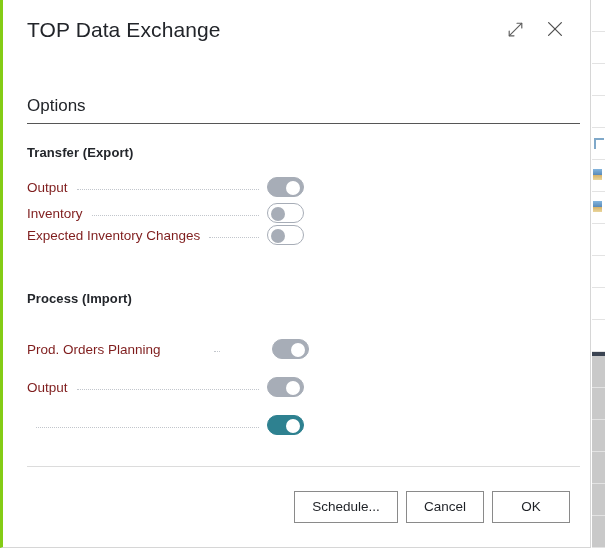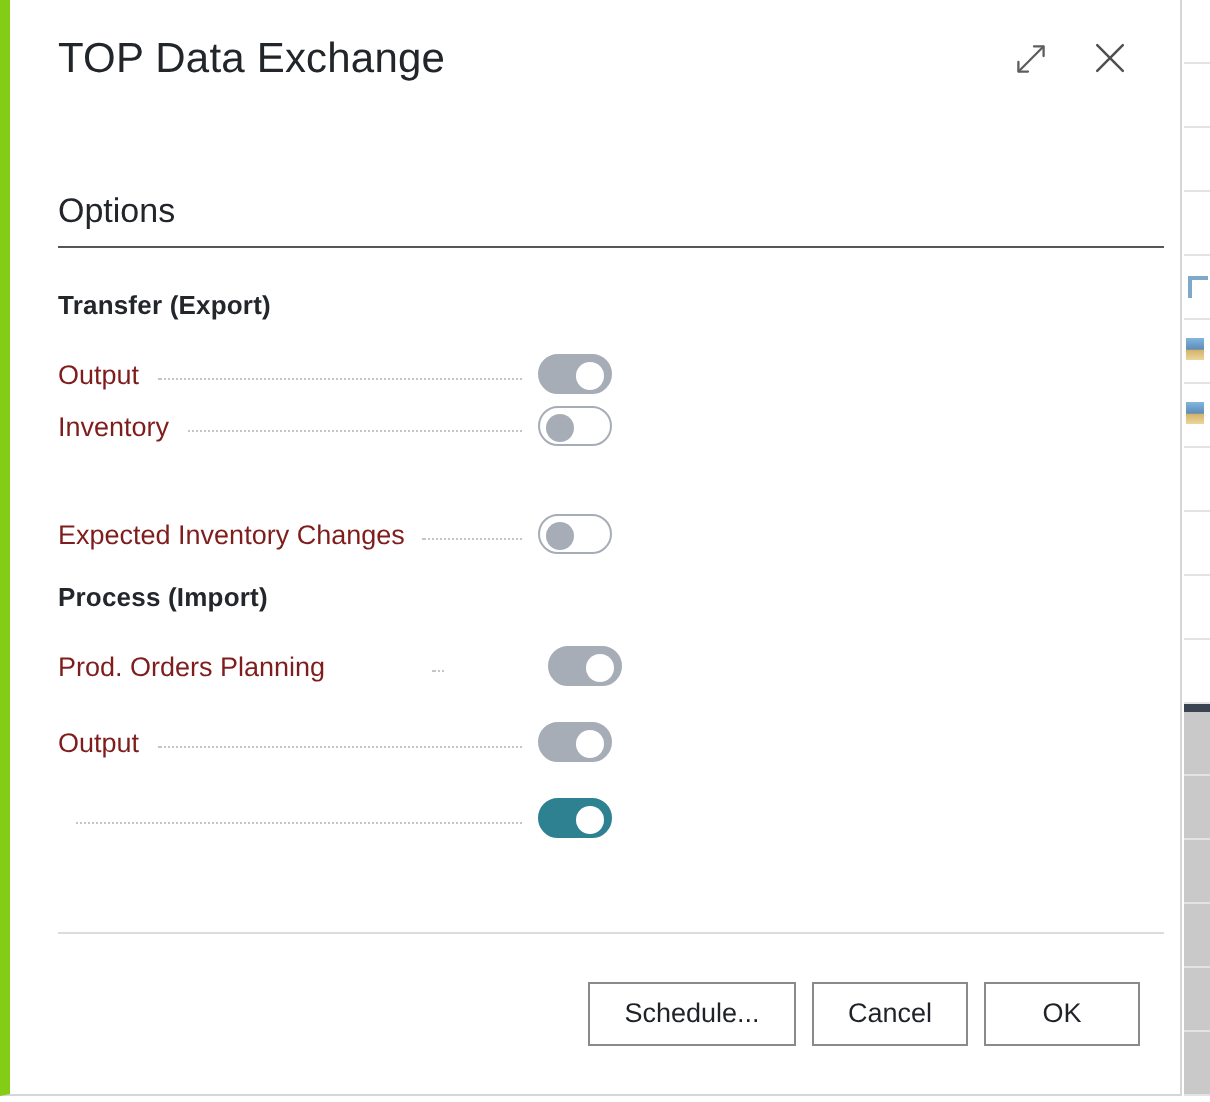--- a/index.html
+++ b/index.html
@@ -65,21 +65,21 @@
   
   .dialog {
     position: absolute;
     left: 0;
     top: 0;
     width: 591px;
     height: 548px;
     background: #ffffff;
     border: 1px solid #d6d6d6;
     border-top: none;
-    border-left: 5px solid #84cc16;
+    border-left: 3px solid #84cc16;
     box-sizing: border-box;
     overflow: hidden;
   }
   .dialog-bottom-shadow {
     position: absolute;
     left: 0;
     top: 547px;
     width: 591px;
     height: 3px;
     background: #b8b8b8;
@@ -321,33 +321,33 @@
       </div>
 
       <div class="field-row" style="margin-top:4px;">
         <span class="field-label">Inventory</span>
         <span class="leader"></span>
         <span class="toggle off">
             <span class="knob"></span>
           </span>
       </div>
 
-      <div class="field-row" style="margin-top:32px;">
+      <div class="field-row" style="margin-top:0;">
         <span class="field-label">Expected Inventory Changes</span>
         <span class="leader"></span>
         <span class="toggle off">
             <span class="knob"></span>
           </span>
       </div>
     </div>
 
     <div class="group" style="top:291px;">
       <div class="group-title">Process (Import)</div>
 
-      <div class="field-row" style="margin-top:16px;gap:44px;">
+      <div class="field-row" style="margin-top:32px;gap:44px;">
         <span class="field-label">Prod. Orders Planning</span>
         <span class="leader"></span>
         <span class="toggle on-grey">
             <span class="knob"></span>
           </span>
       </div>
 
       <div class="field-row" style="margin-top:16px;">
         <span class="field-label">Output</span>
         <span class="leader"></span>

